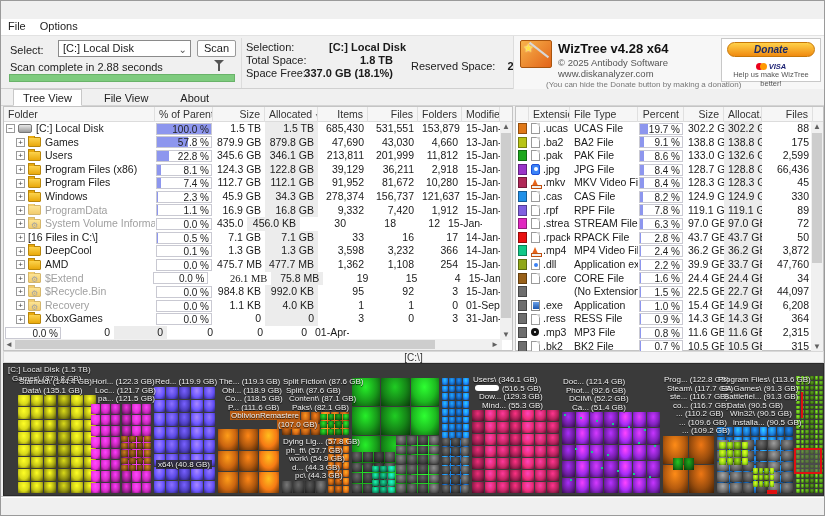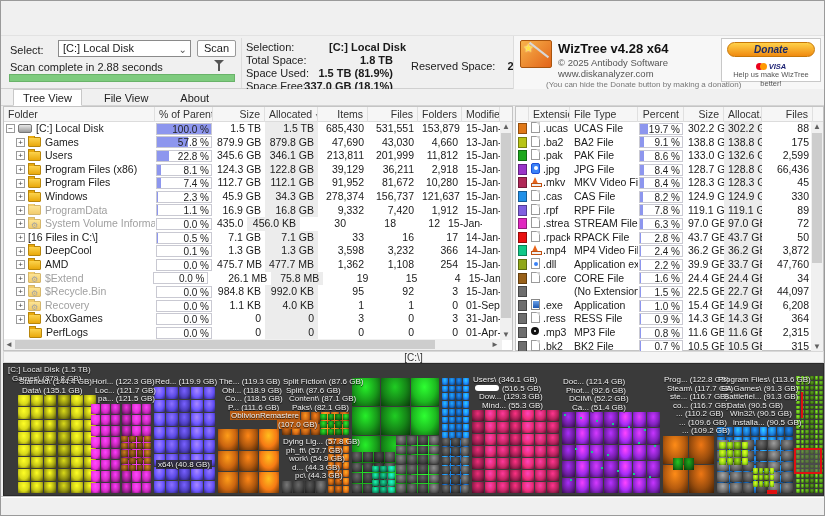--- a/index.html
+++ b/index.html
@@ -89,21 +89,21 @@
   .fico.vlc{background:none;}
   .fico.vlc:before{content:"";position:absolute;left:0px;top:1px;border-left:4.5px solid transparent;border-right:4.5px solid transparent;border-bottom:9px solid #e8641a;}
   .fico.vlc:after{content:"";position:absolute;left:0px;bottom:0;width:9px;height:2px;background:#f0f0f0;border:1px solid #c05010;}
   .fico.exe{background:#fff;border:1px solid #888;}
   .fico.exe:before{content:"";position:absolute;left:1px;top:1px;width:6px;height:7px;background:linear-gradient(#6aa0e8,#1a56b0);}
   .fico.dll{background:#fff;border:1px solid #9a9a9a;}
   .fico.dll:before{content:"";position:absolute;left:2px;top:3px;width:4px;height:4px;background:#3b82f6;border-radius:50%;}
   .fico.mp3{background:none;}
   .fico.mp3:before{content:"";position:absolute;left:0;top:1px;width:8px;height:8px;background:#111;border-radius:50%;}
   .fico.mp3:after{content:"";position:absolute;left:3px;top:4px;width:2px;height:2px;background:#fff;border-radius:50%;}
-  .ext-cell{display:flex;align-items:flex-start;}
+  .ext-cell{display:flex;align-items:center;}
   
   .sb{position:absolute;background:#f0f0f0;}
   .sb-thumb{position:absolute;background:#cdcdcd;}
   .sb-arrow{position:absolute;color:#606060;font-size:8px;line-height:10px;text-align:center;width:100%;}
   
   #map-title{position:absolute;left:2px;top:350px;width:821px;height:12px;background:#f5f5f5;text-align:center;font-size:10px;color:#333;line-height:12px;border:1px solid #d8d8d8;}
   #treemap{position:absolute;left:2px;top:362px;width:821px;height:133px;background:#3a3a3a;overflow:hidden;border:1px solid #2a2a2a;}
   .tm-head{position:absolute;font-size:8px;color:#e6e6e6;white-space:nowrap;text-shadow:0 1px 1px #000;}
   .tm-region{position:absolute;}
   .tm-label{position:relative;display:block;height:8.5px;font-size:8px;line-height:8.5px;color:#f0f0f0;white-space:nowrap;text-shadow:0 1px 1px #000;z-index:3;}
@@ -118,20 +118,21 @@
   
   #bottom-strip{position:absolute;left:0;top:495px;width:100%;height:21px;background:#f0f0f0;border-top:1px solid #c8c8c8;}
   #bottom-strip:before{content:"";display:block;height:1px;background:#ffffff;}
 </style>
 </head>
 <body>
 
 <div id="win">
 
 
+  <div id="menubar"><span class="menu-item">File</span><span class="menu-item">Options</span></div>
 
   <div id="toolbar">
     <span id="lbl-select">Select:</span>
     <div id="drive-select">
       <span>[C:] Local Disk</span>
       <span id="drive-chevron">⌄</span>
     </div>
     <div id="scan-btn">Scan</div>
     <span id="scan-status">Scan complete in 2.88 seconds</span>
     <div id="funnel"></div>
@@ -140,24 +141,20 @@
     <div id="info">
         <div class="info-row">
           <span class="info-label">Selection:</span>
           <span class="info-value">[C:]  Local Disk</span>
         </div>
         <div class="info-row">
           <span class="info-label">Total Space:</span>
           <span class="info-value">1.8 TB</span>
         </div>
         <div class="info-row">
-          <span class="info-label">Space Used:</span>
-          <span class="info-value">1.5 TB  (81.9%)</span>
-        </div>
-        <div class="info-row">
           <span class="info-label">Space Free:</span>
           <span class="info-value">337.0 GB  (18.1%)</span>
         </div>
       </div>
     <div id="reserved">
       <span>Reserved Space:</span><b>2.6 GB</b>
     </div>
 
     <div id="branding">
       <div id="wiz-icon"></div>
@@ -416,21 +413,21 @@
               <span class="gear">⚙</span>
             </span>
             <span class="name-text">$Extend</span>
           </div>
           <div class="cell pct-wrap" style="width: 58px;">
             <div class="pct-box">
               <div class="pct-fill" style="width: 0%;"></div>
               <span class="pct-txt">0.0 %</span>
             </div>
           </div>
-          <div class="cell num" style="width: 64px;">26.1 MB</div>
+          <div class="cell num" style="width: 64px; font-family: Liberation Serif, serif;">26.1 MB</div>
           <div class="cell num alloc-bg" style="width: 53px;">75.8 MB</div>
           <div class="cell num" style="width: 50px;">19</div>
           <div class="cell num" style="width: 50px;">15</div>
           <div class="cell num" style="width: 44px;">4</div>
           <div class="cell" style="width: 38px;">15-Jan-</div>
         </div>
         <div class="trow dim">
           <div class="cell tree-cell" style="width: 151px;">
             <span style="width: 10px; flex: 0 0 auto;"></span>
             <span class="expander">+</span>
@@ -488,26 +485,20 @@
             </div>
           </div>
           <div class="cell num" style="width: 52px;">0</div>
           <div class="cell num alloc-bg" style="width: 53px;">0</div>
           <div class="cell num" style="width: 50px;">3</div>
           <div class="cell num" style="width: 50px;">0</div>
           <div class="cell num" style="width: 44px;">3</div>
           <div class="cell" style="width: 38px;">31-Jan-</div>
         </div>
         <div class="trow">
-          <div class="cell tree-cell" style="width: 151px;">
-            <span style="width: 10px; flex: 0 0 auto;"></span>
-            <span style="width: 13px; flex: 0 0 auto;"></span>
-            <span class="ico-folder"></span>
-            <span class="name-text">PerfLogs</span>
-          </div>
           <div class="cell pct-wrap" style="width: 58px;">
             <div class="pct-box">
               <div class="pct-fill" style="width: 0%;"></div>
               <span class="pct-txt">0.0 %</span>
             </div>
           </div>
           <div class="cell num" style="width: 52px;">0</div>
           <div class="cell num alloc-bg" style="width: 53px;">0</div>
           <div class="cell num" style="width: 50px;">0</div>
           <div class="cell num" style="width: 50px;">0</div>

